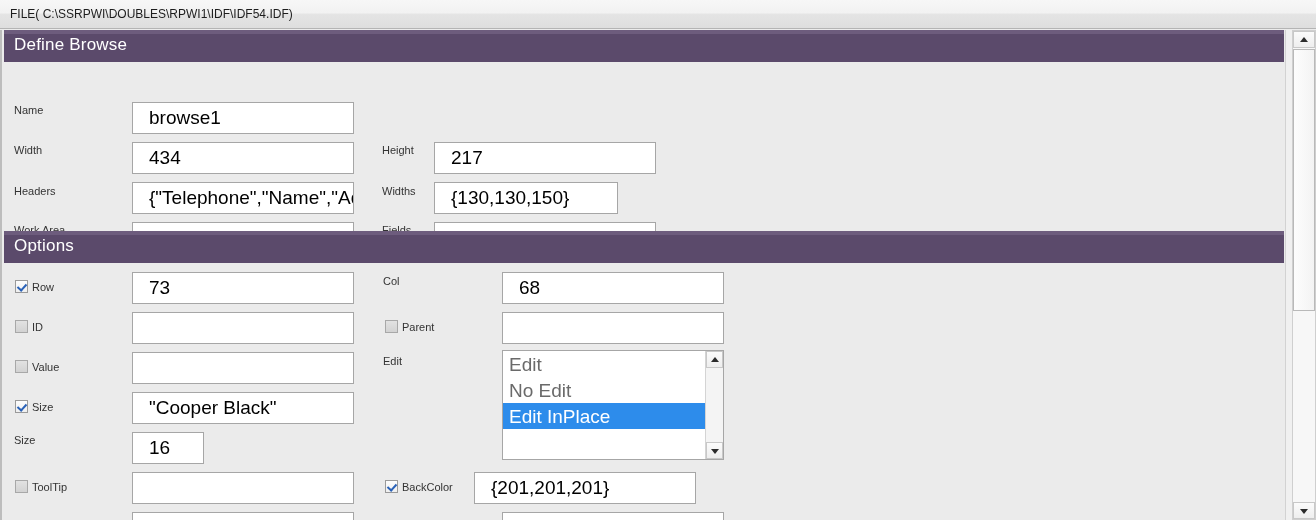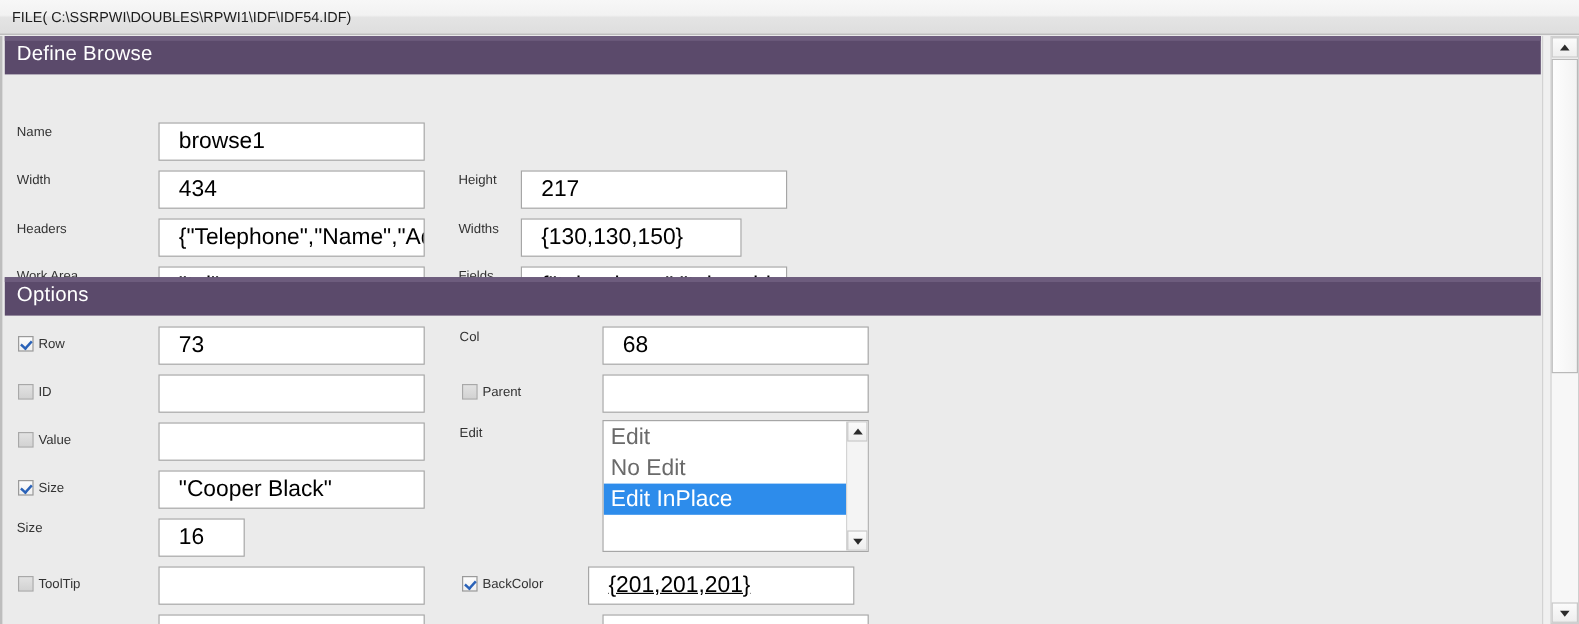--- a/index.html
+++ b/index.html
@@ -325,21 +325,21 @@
     <div class="cbox-wrap" style="left:13px; top:450px;">
       <span class="cbox unchecked"></span>
       <span class="cbox-label">ToolTip</span>
     </div>
     <div class="tbox" style="left:130px; top:442px; width:222px; height:32px;"></div>
 
     <div class="cbox-wrap" style="left:383px; top:450px;">
       <span class="cbox checked"></span>
       <span class="cbox-label">BackColor</span>
     </div>
-    <div class="tbox" style="left:488px; top:442px; width:222px; height:32px;text-decoration:underline;">{201,201,201}</div>
+    <div class="tbox" style="left:472px; top:442px; width:222px; height:32px;">{201,201,201}</div>
 
     <div class="tbox" style="left:130px; top:482px; width:222px; height:32px;"></div>
     <div class="tbox" style="left:500px; top:482px; width:222px; height:32px;"></div>
 
   </div>
 
   <div class="winscroll">
     <div class="winscroll-track">
       <div class="sb-btn" style="top:0; height:17px;">
         <span class="arrow up"></span>

